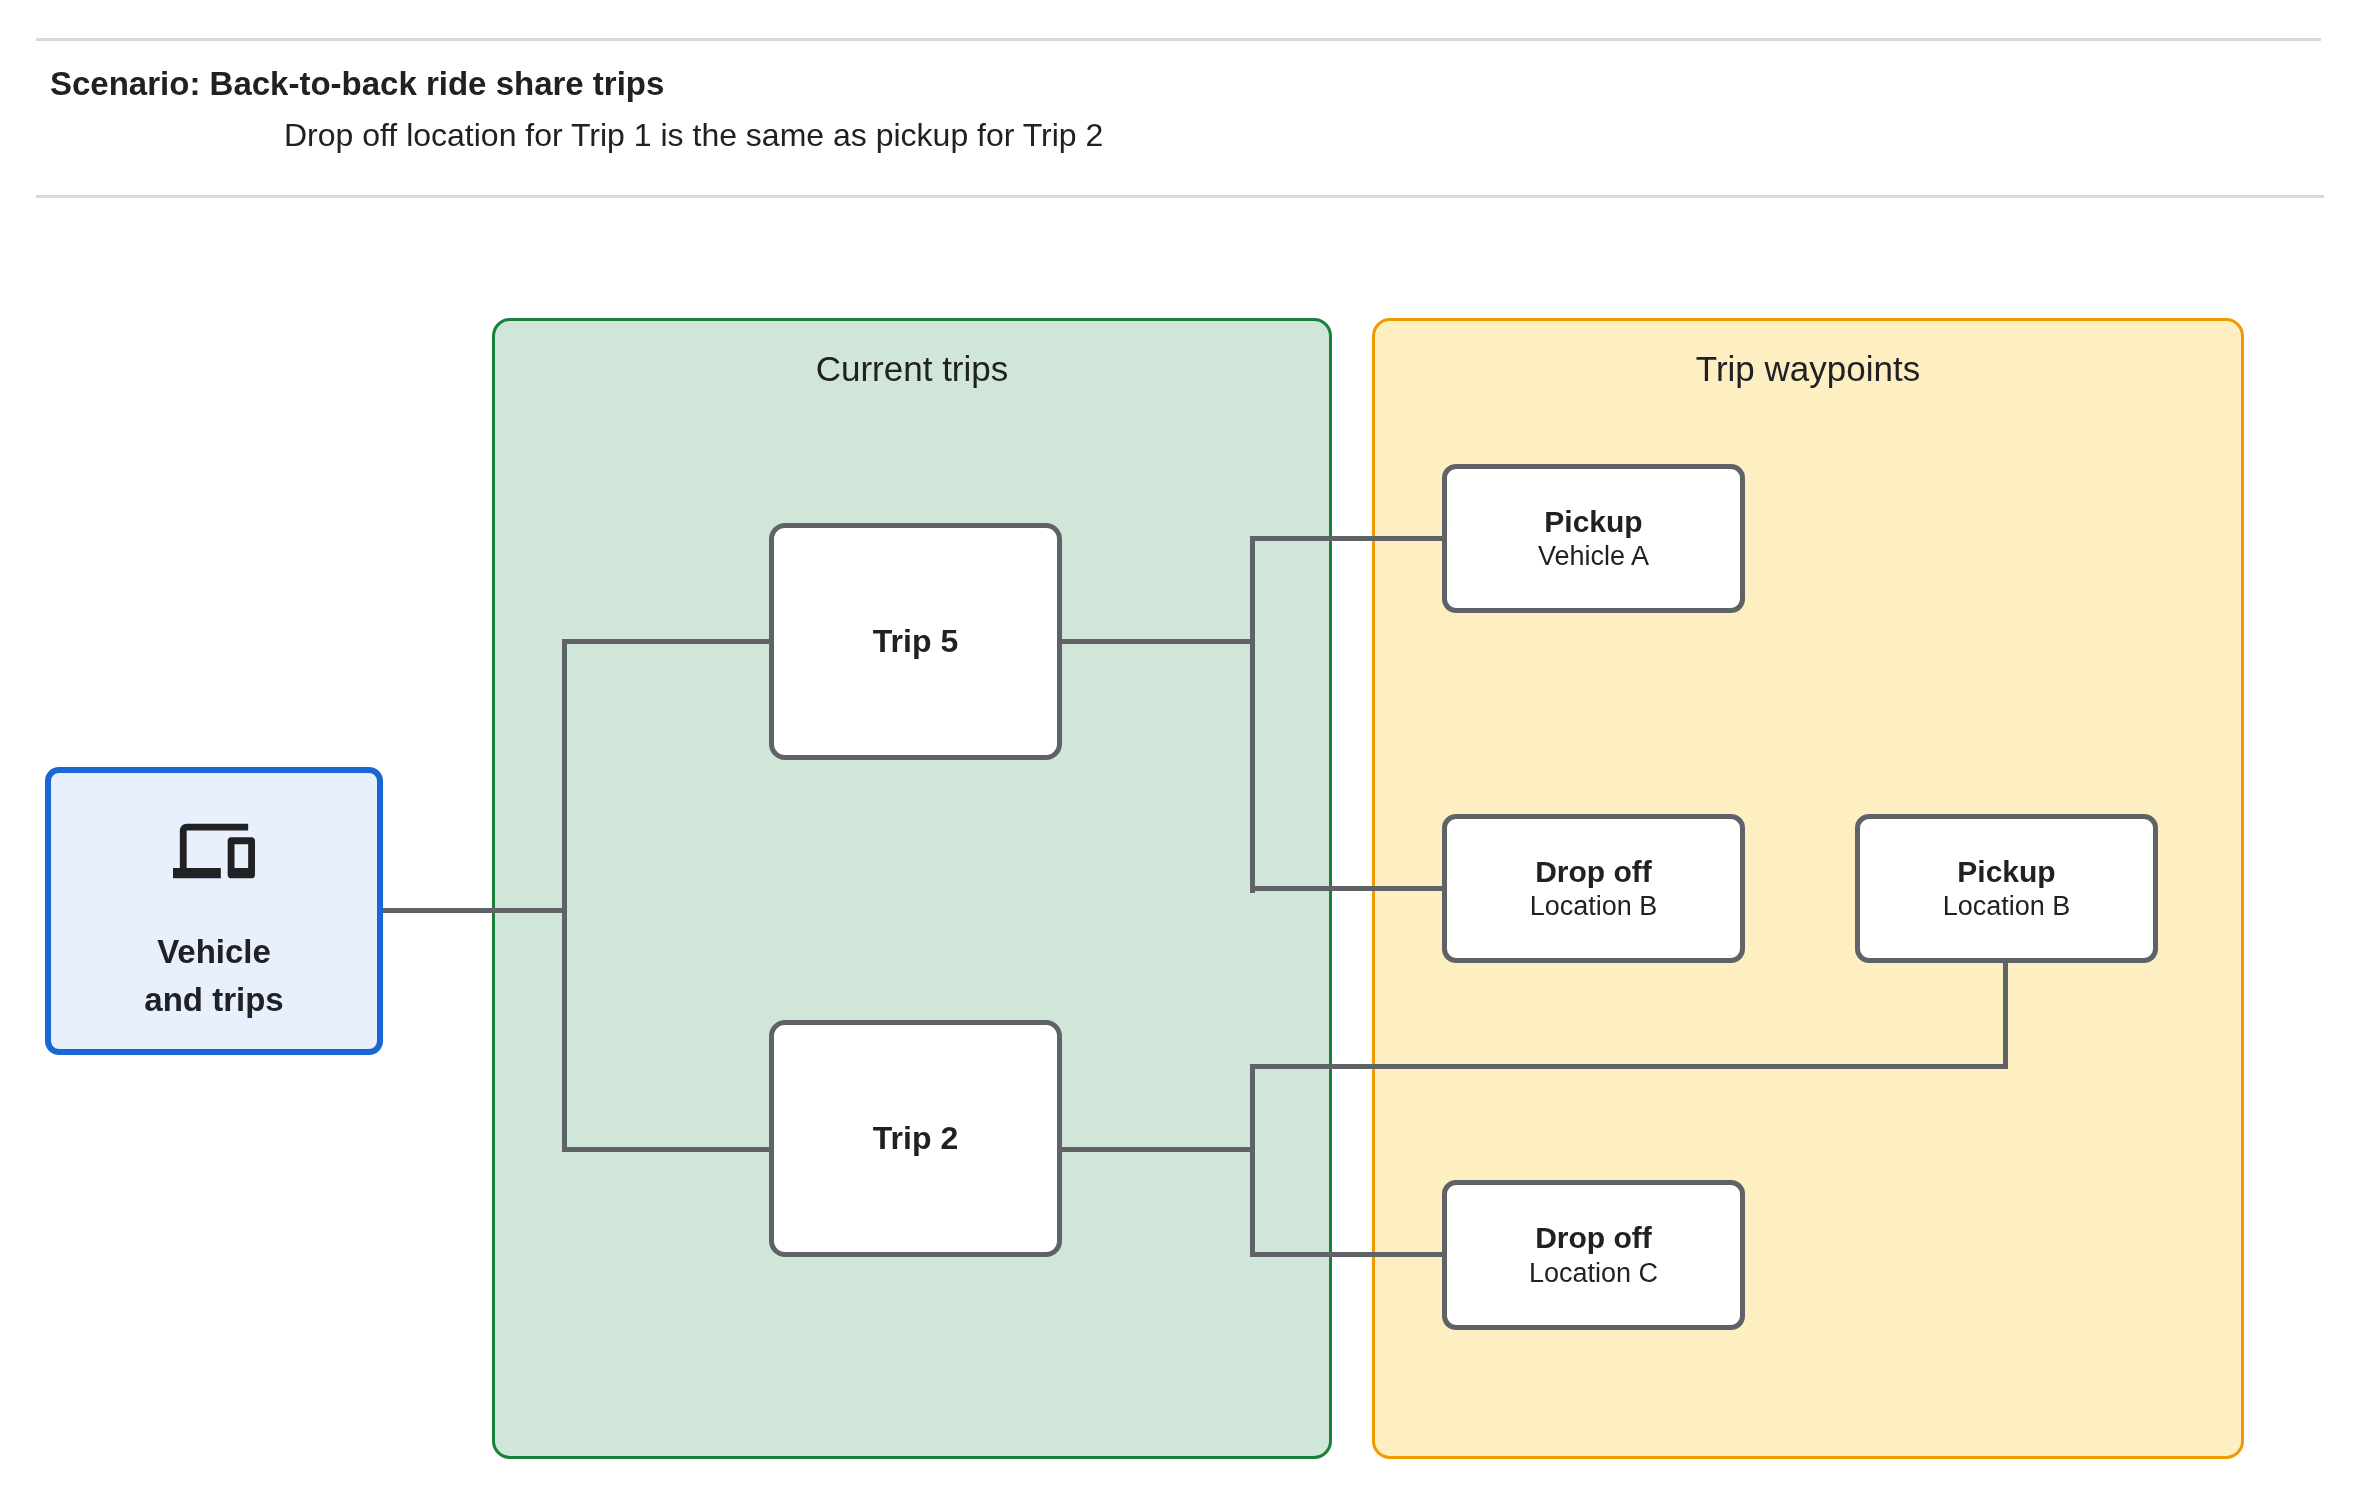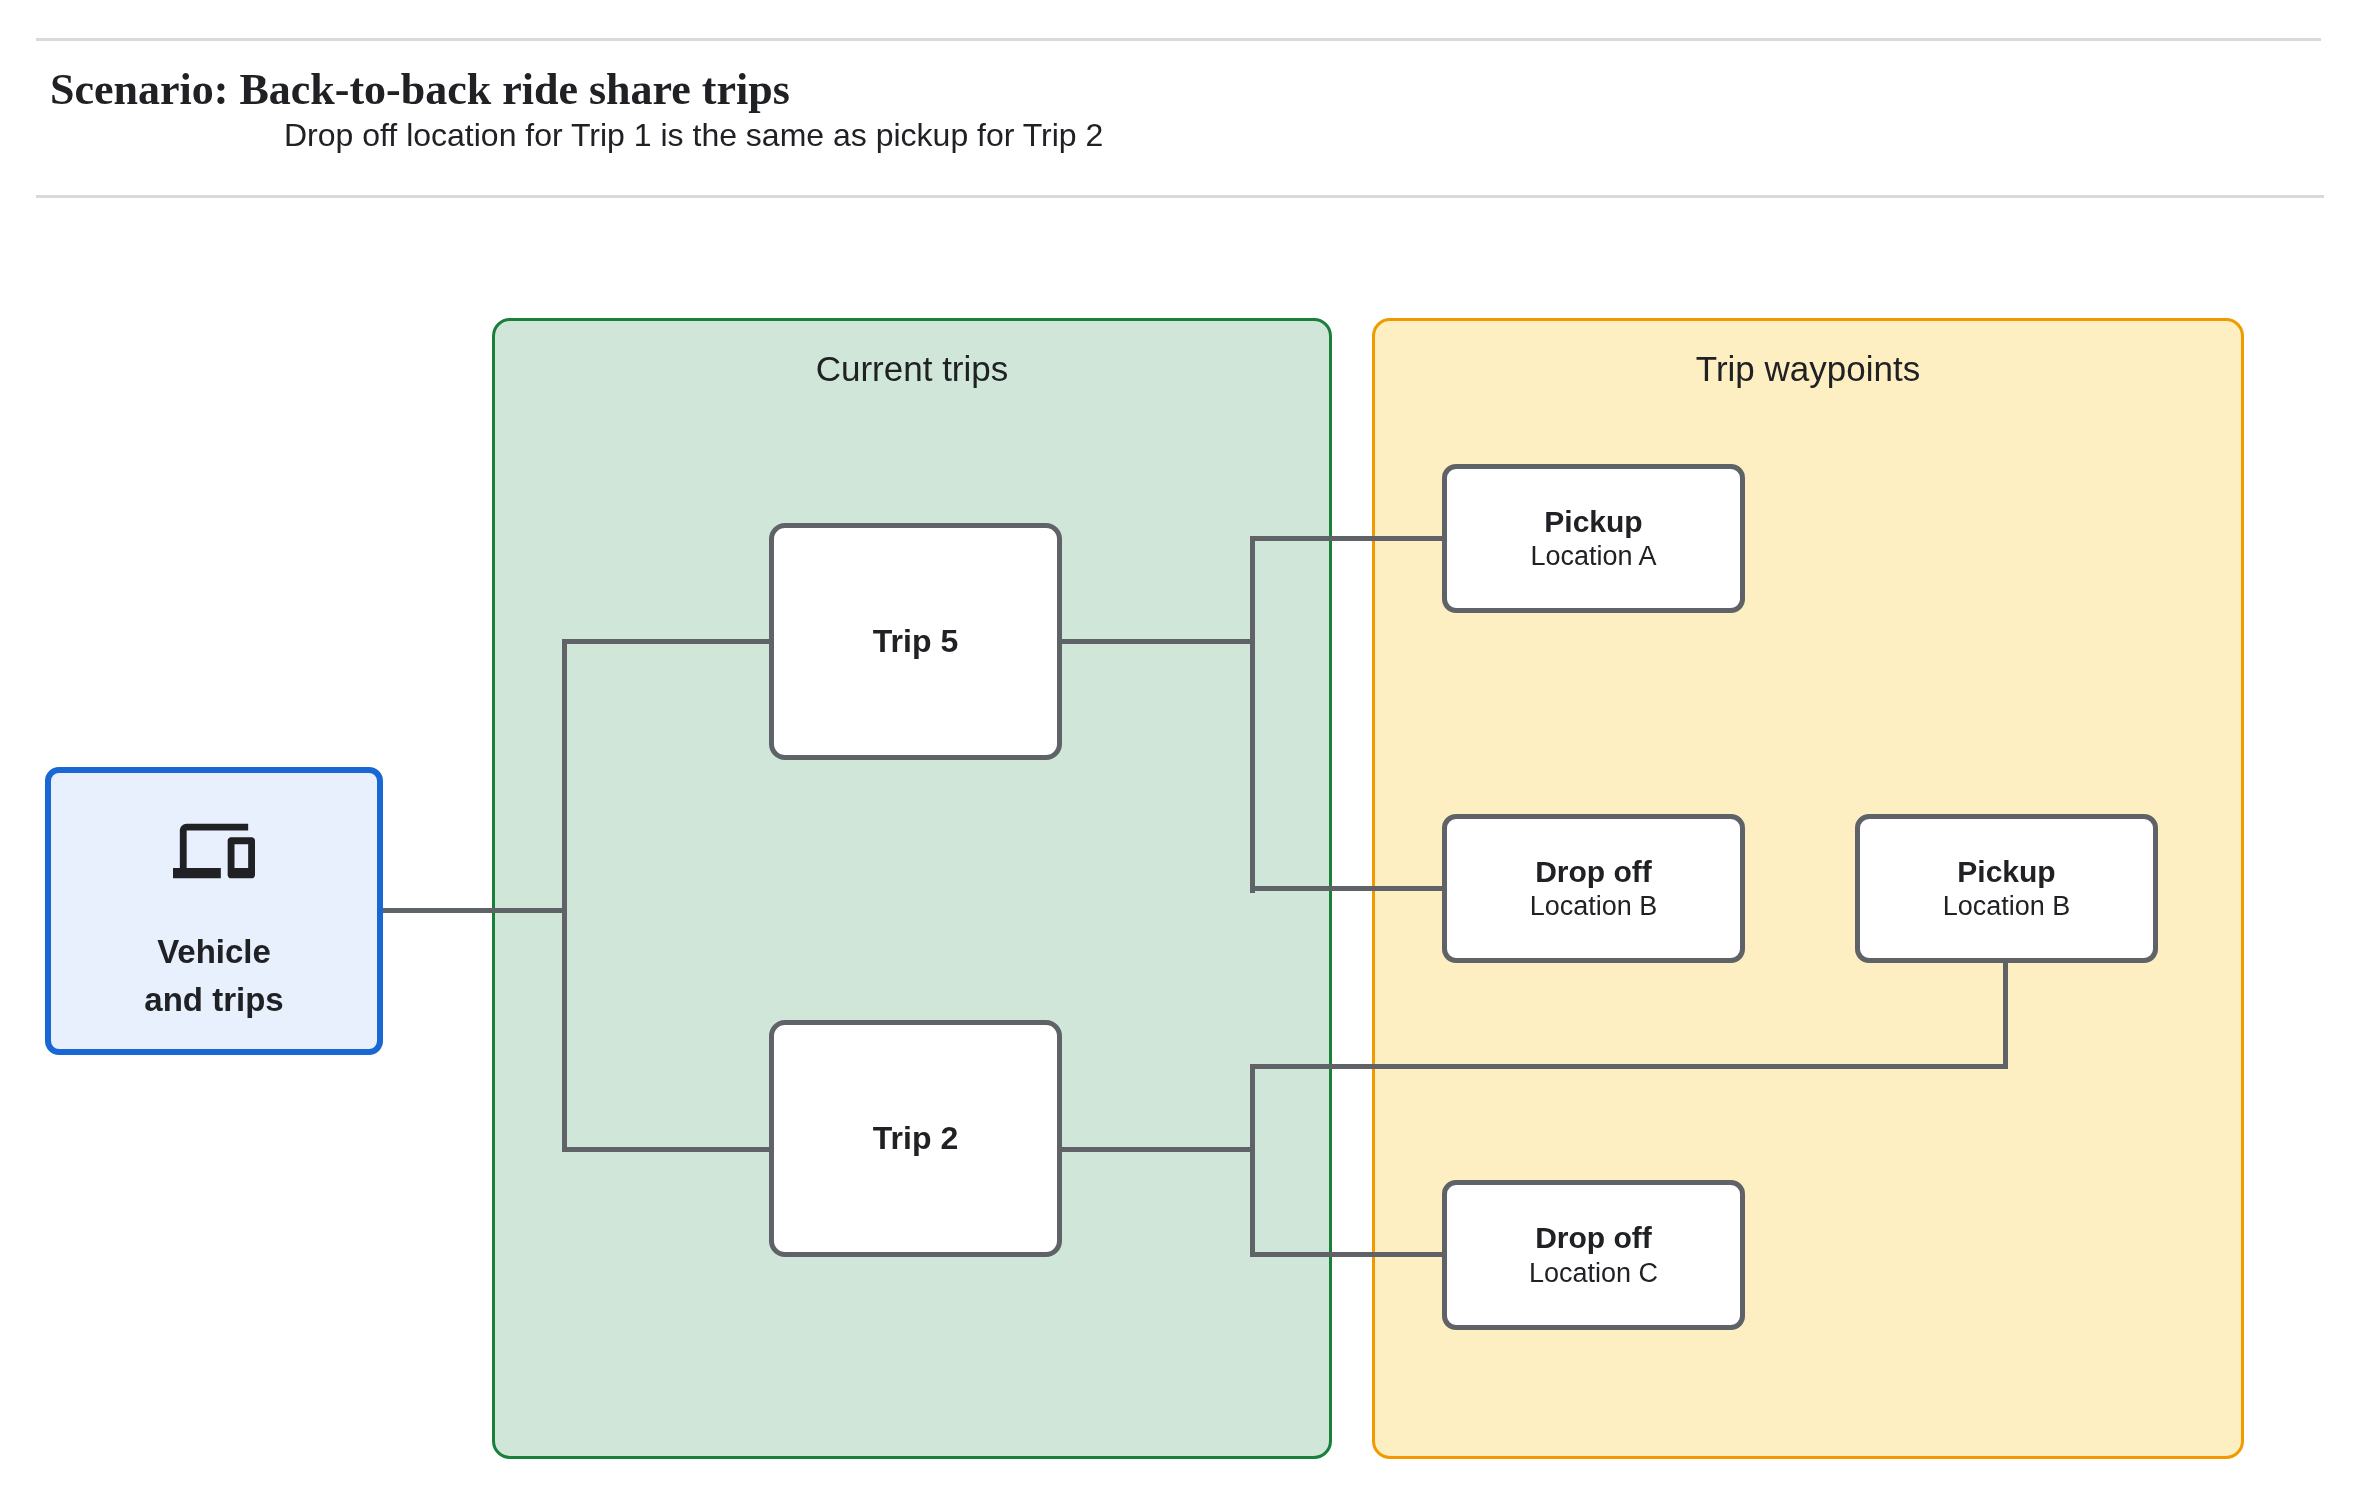--- a/index.html
+++ b/index.html
@@ -2,21 +2,21 @@
 <html><head>
 <meta charset="utf-8">
 <style>
   html,body{margin:0;padding:0;background:#ffffff;}
   *{box-sizing:border-box;}
   .canvas{
     position:relative;width:2357px;height:1497px;background:#ffffff;
     font-family:"Liberation Sans", sans-serif;color:#202124;overflow:hidden;
   }
   .rule{position:absolute;height:3px;background:#d9d9d9;}
-  .page-title{position:absolute;left:50px;top:64px;font-size:44px;font-weight:bold;line-height:1.2;font-family:Liberation Serif, serif;}
+  .page-title{position:absolute;left:50px;top:64px;font-size:33px;font-weight:bold;line-height:1.2;}
   .page-subtitle{position:absolute;left:261px;top:116px;font-size:32px;font-weight:normal;line-height:1.2;margin-left:23px;}
 
   .group{position:absolute;border-radius:18px;z-index:1;}
   .group.current{left:492px;top:318px;width:840px;height:1141px;background:#cfe6d8;border:3px solid #188038;}
   .group.waypoints{left:1372px;top:318px;width:872px;height:1141px;background:#feefc3;border:3px solid #f29900;}
   .group-label{position:absolute;top:27px;left:0;right:0;text-align:center;font-size:35px;line-height:1.2;color:#202124;}
 
   .conn{position:absolute;background:#5f6368;z-index:2;}
 
   .node{
@@ -83,21 +83,21 @@
 
   <div class="node trip" style="top:523px;">
     <div class="trip-label">Trip 5</div>
   </div>
   <div class="node trip" style="top:1020px;justify-content:center;">
     <div class="trip-label">Trip 2</div>
   </div>
 
   <div class="node wp" style="left:1442px;top:464px;">
     <div class="wp-title">Pickup</div>
-    <div class="wp-sub">Location A</div>
+    <div class="wp-sub">Vehicle A</div>
   </div>
   <div class="node wp" style="left:1442px;top:814px;">
     <div class="wp-title">Drop off</div>
     <div class="wp-sub">Location B</div>
   </div>
   <div class="node wp" style="left:1855px;top:814px;">
     <div class="wp-title">Pickup</div>
     <div class="wp-sub">Location B</div>
   </div>
   <div class="node wp" style="left:1442px;top:1180px;height:150px;">

